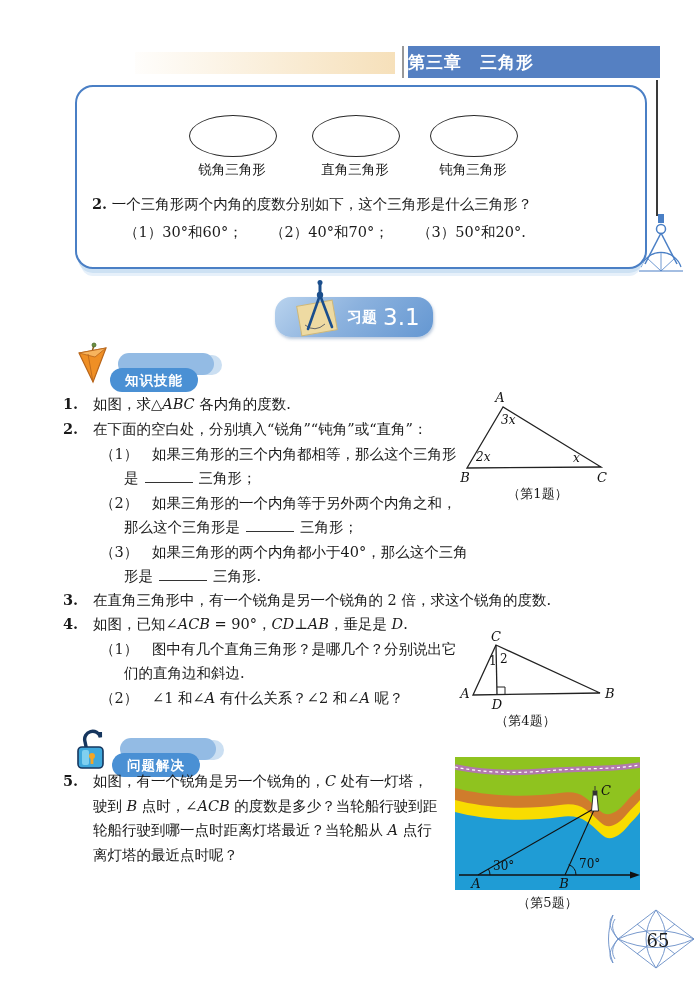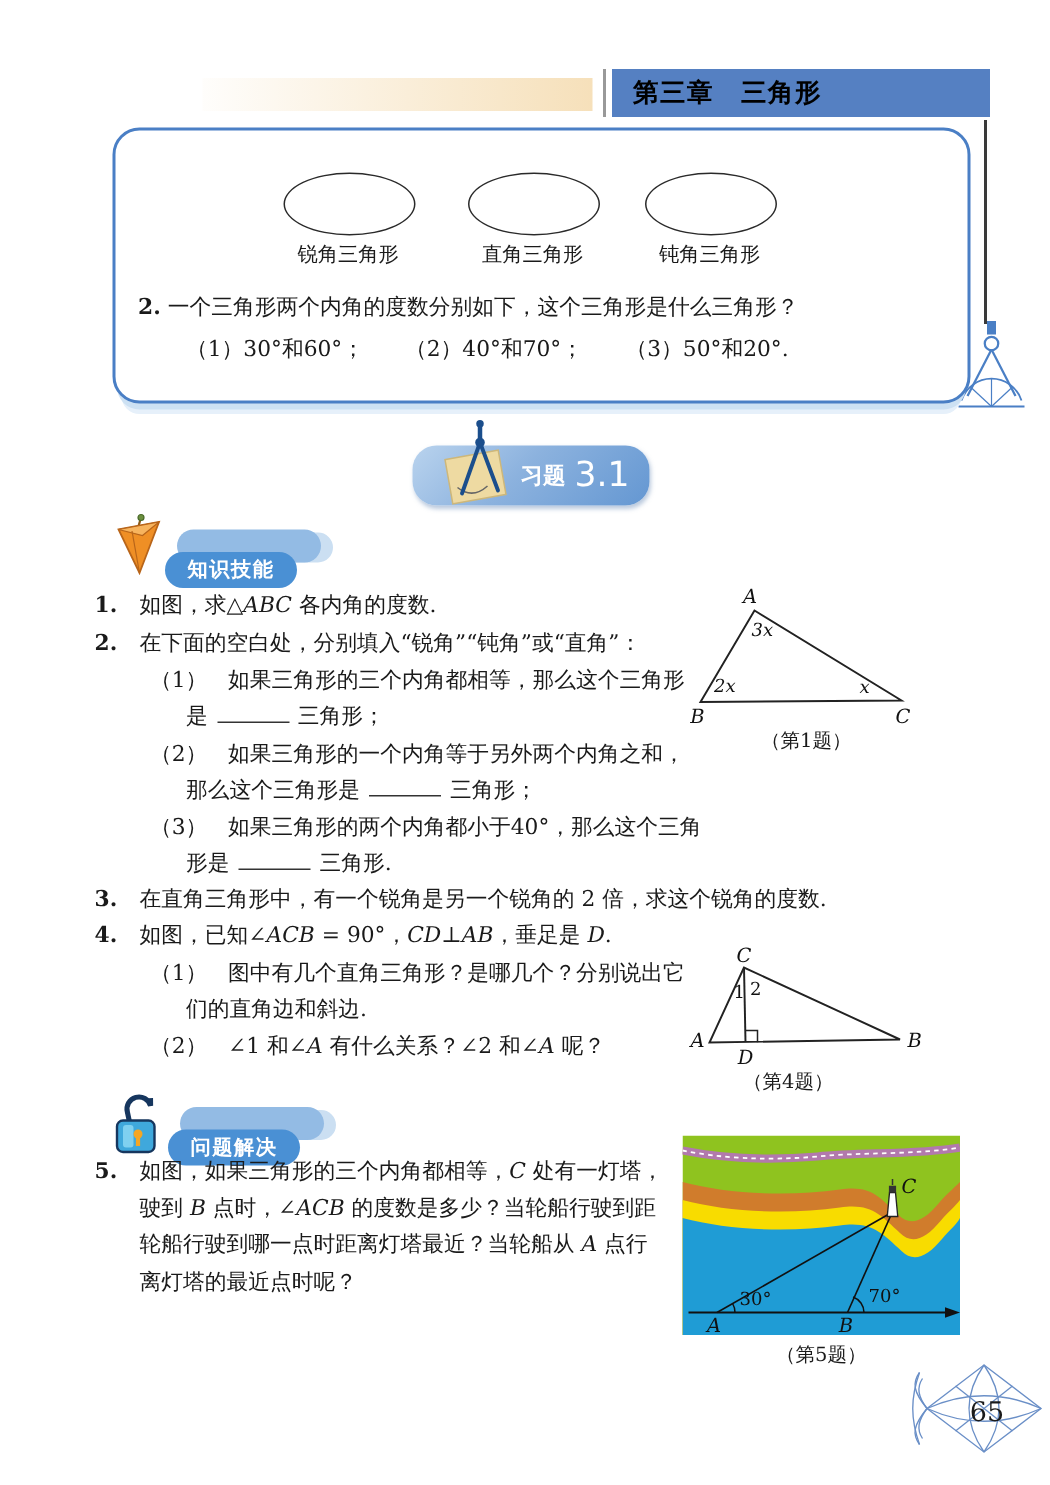--- a/index.html
+++ b/index.html
@@ -4,21 +4,21 @@
 <style>
   html,body{margin:0;padding:0;background:#fff;}
   #page{position:relative;width:700px;height:990px;background:#ffffff;overflow:hidden;
         font-family:"DejaVu Serif","Liberation Serif",serif;color:var(--ink,#1a1a1a);}
   .abs{position:absolute;}
   
   .beige-bar{left:135px;top:52px;width:260px;height:22px;
      background:linear-gradient(to right,rgba(246,224,186,0.05),var(--beige,#f6e0ba));}
   .hdr-divider{left:402px;top:46px;width:2px;height:32px;background:#999;}
   .hdr-bar{left:408px;top:46px;width:252px;height:32px;background:var(--header-blue,#5580c2);
-     color:#000000;font-weight:bold;font-size:17px;line-height:32px;padding-left:14px;box-sizing:border-box;
+     color:#ffffff;font-weight:bold;font-size:17px;line-height:32px;box-sizing:border-box;
      font-family:"DejaVu Sans","Liberation Sans",sans-serif;letter-spacing:1px;}
   .side-line{left:656px;top:80px;width:1.5px;height:136px;background:#3a3a3a;}
   
   .intro-box{left:75px;top:85px;width:568px;height:180px;border:2px solid var(--box-border-blue,#4a7fc5);
      border-radius:18px;background:#fff;
      box-shadow:0 7px 0 -3px var(--box-shadow-blue,#cde1f3),0 13px 0 -6px #e6f0fa;}
   .ellipse{border:1.6px solid #2a2a2a;border-radius:50%;width:86px;height:40px;}
   .ellipse-label{width:96px;text-align:center;font-size:13.5px;}
   .boxtext{font-size:14.5px;}
   .pnum{font-weight:bold;}
@@ -199,21 +199,21 @@
     <rect x="10" y="21" width="7" height="15" rx="2" fill="#7fd0f0"></rect>
     <circle cx="20" cy="27" r="3" fill="#f5a623"></circle>
     <rect x="18.6" y="28" width="2.8" height="7" fill="#f5a623"></rect>
   </svg>
   <div class="abs pill-back" style="left:128px;top:740px;width:96px;height:20px;"></div>
   <div class="abs pill-mid" style="left:120px;top:738px;width:96px;height:22px;"></div>
   <div class="abs pill" style="left:112px;top:737px;width:88px;height:24px;">问题解决</div>
 
   <div class="pblock" style="left:63px;top:769px;width:396px;">
     <span class="pnum">5.</span>
-    <div><span>如图，如果三角形的三个内角都相等，</span><span class="mi">C</span><span> 处有一灯塔，</span></div>
+    <div><span>如图，有一个锐角是另一个锐角的，</span><span class="mi">C</span><span> 处有一灯塔，</span></div>
     <div><span>驶到 </span><span class="mi">B</span><span> 点时，∠</span><span class="mi">ACB</span><span> 的度数是多少？当轮船行驶到距</span></div>
     <div><span>轮船行驶到哪一点时距离灯塔最近？当轮船从 </span><span class="mi">A</span><span> 点行</span></div>
     <div><span>离灯塔的最近点时呢？</span></div>
   </div>
 
   <svg class="abs" style="left:455px;top:757px;" width="185" height="133" viewBox="0 0 185 133">
     <rect class="c-green" x="0" y="0" width="185" height="133"></rect>
     <path class="c-road" d="M0,10 C25,15 55,17 90,14 C120,11 155,13 185,8" fill="none" stroke-width="5.5"></path>
     <path d="M0,10 C25,15 55,17 90,14 C120,11 155,13 185,8" fill="none" stroke="#fff" stroke-width="1.2" stroke-dasharray="3,2.8"></path>
     <path class="c-orange" d="M0,31 C30,39 70,41 105,36 C126,33 131,41 144,53 C152,61 161,57 171,45 C176,39 181,35 185,31 L185,133 L0,133 Z"></path>

